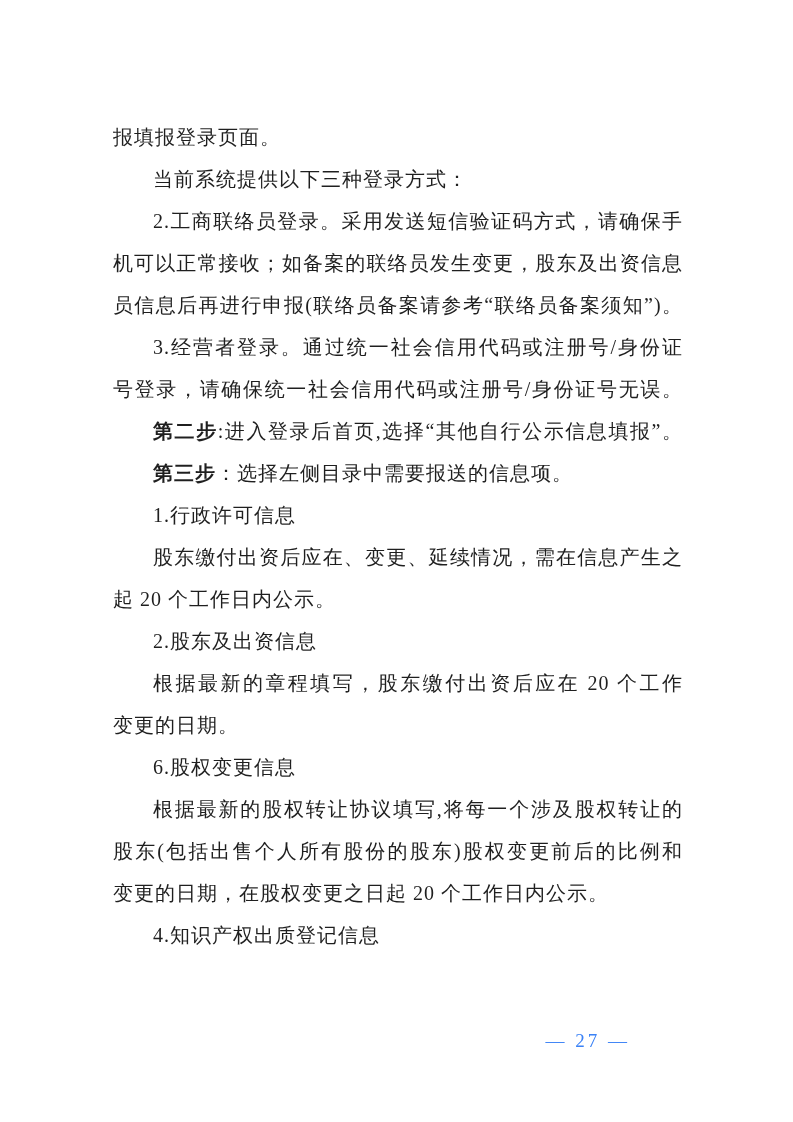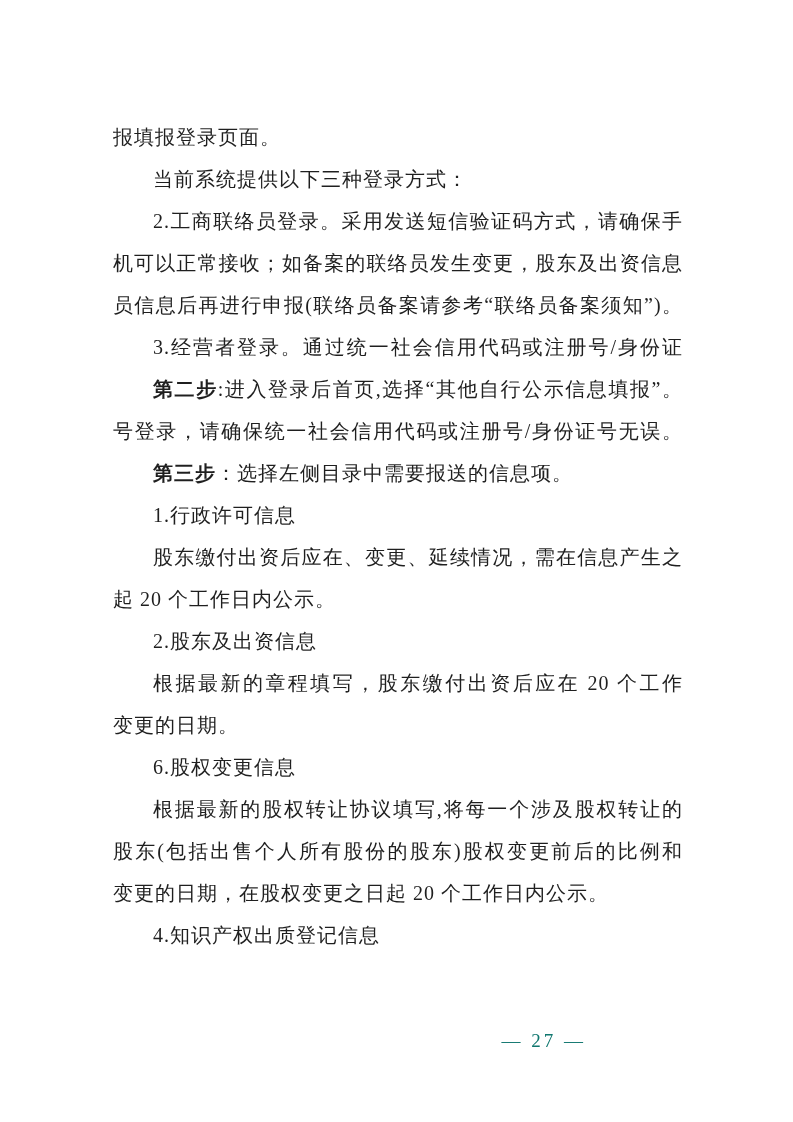--- a/index.html
+++ b/index.html
@@ -8,20 +8,21 @@
     background: #ffffff;
   }
   .page {
     position: relative;
     width: 704px;
     height: 1122px;
     background: #ffffff;
     overflow: hidden;
     font-family: "Liberation Serif", serif;
     color: #1f1f1f;
+    padding-left: 44px;
   }
   .textblock {
     position: absolute;
     left: 113px;
     top: 116px;
     width: 570px;
   }
   .line {
     height: 42px;
     line-height: 42px;
@@ -40,37 +41,37 @@
   }
   .step {
     font-weight: bold;
   }
   .pagenum {
     position: absolute;
     top: 1030px;
     right: 118px;
     font-size: 19px;
     letter-spacing: 3px;
-    color: #0f766e;
+    color: #3b82f6;
     font-family: "Liberation Serif", serif;
   }
 </style>
 </head>
 <body>
 
 <div class="page">
   <div class="textblock">
     <div class="line"><span>报填报登录页面。</span></div>
     <div class="line indent"><span>当前系统提供以下三种登录方式：</span></div>
     <div class="line indent fill"><span>2.工商联络员登录。采用发送短信验证码方式，请确保手</span></div>
     <div class="line fill"><span>机可以正常接收；如备案的联络员发生变更，股东及出资信息</span></div>
     <div class="line fill"><span>员信息后再进行申报(联络员备案请参考“联络员备案须知”)。</span></div>
     <div class="line indent fill"><span>3.经营者登录。通过统一社会信用代码或注册号/身份证</span></div>
+    <div class="line fill"><span>号登录，请确保统一社会信用代码或注册号/身份证号无误。</span></div>
     <div class="line indent fill"><span class="step">第二步</span><span>:进入登录后首页,选择“其他自行公示信息填报”。</span></div>
-    <div class="line fill"><span>号登录，请确保统一社会信用代码或注册号/身份证号无误。</span></div>
     <div class="line indent"><span class="step">第三步</span><span>：选择左侧目录中需要报送的信息项。</span></div>
     <div class="line indent"><span>1.行政许可信息</span></div>
     <div class="line indent fill"><span>股东缴付出资后应在、变更、延续情况，需在信息产生之日</span></div>
     <div class="line"><span>起 20 个工作日内公示。</span></div>
     <div class="line indent"><span>2.股东及出资信息</span></div>
     <div class="line indent fill"><span>根据最新的章程填写，股东缴付出资后应在 20 个工作</span></div>
     <div class="line"><span>变更的日期。</span></div>
     <div class="line indent"><span>6.股权变更信息</span></div>
     <div class="line indent fill"><span>根据最新的股权转让协议填写,将每一个涉及股权转让的</span></div>
     <div class="line fill"><span>股东(包括出售个人所有股份的股东)股权变更前后的比例和</span></div>

